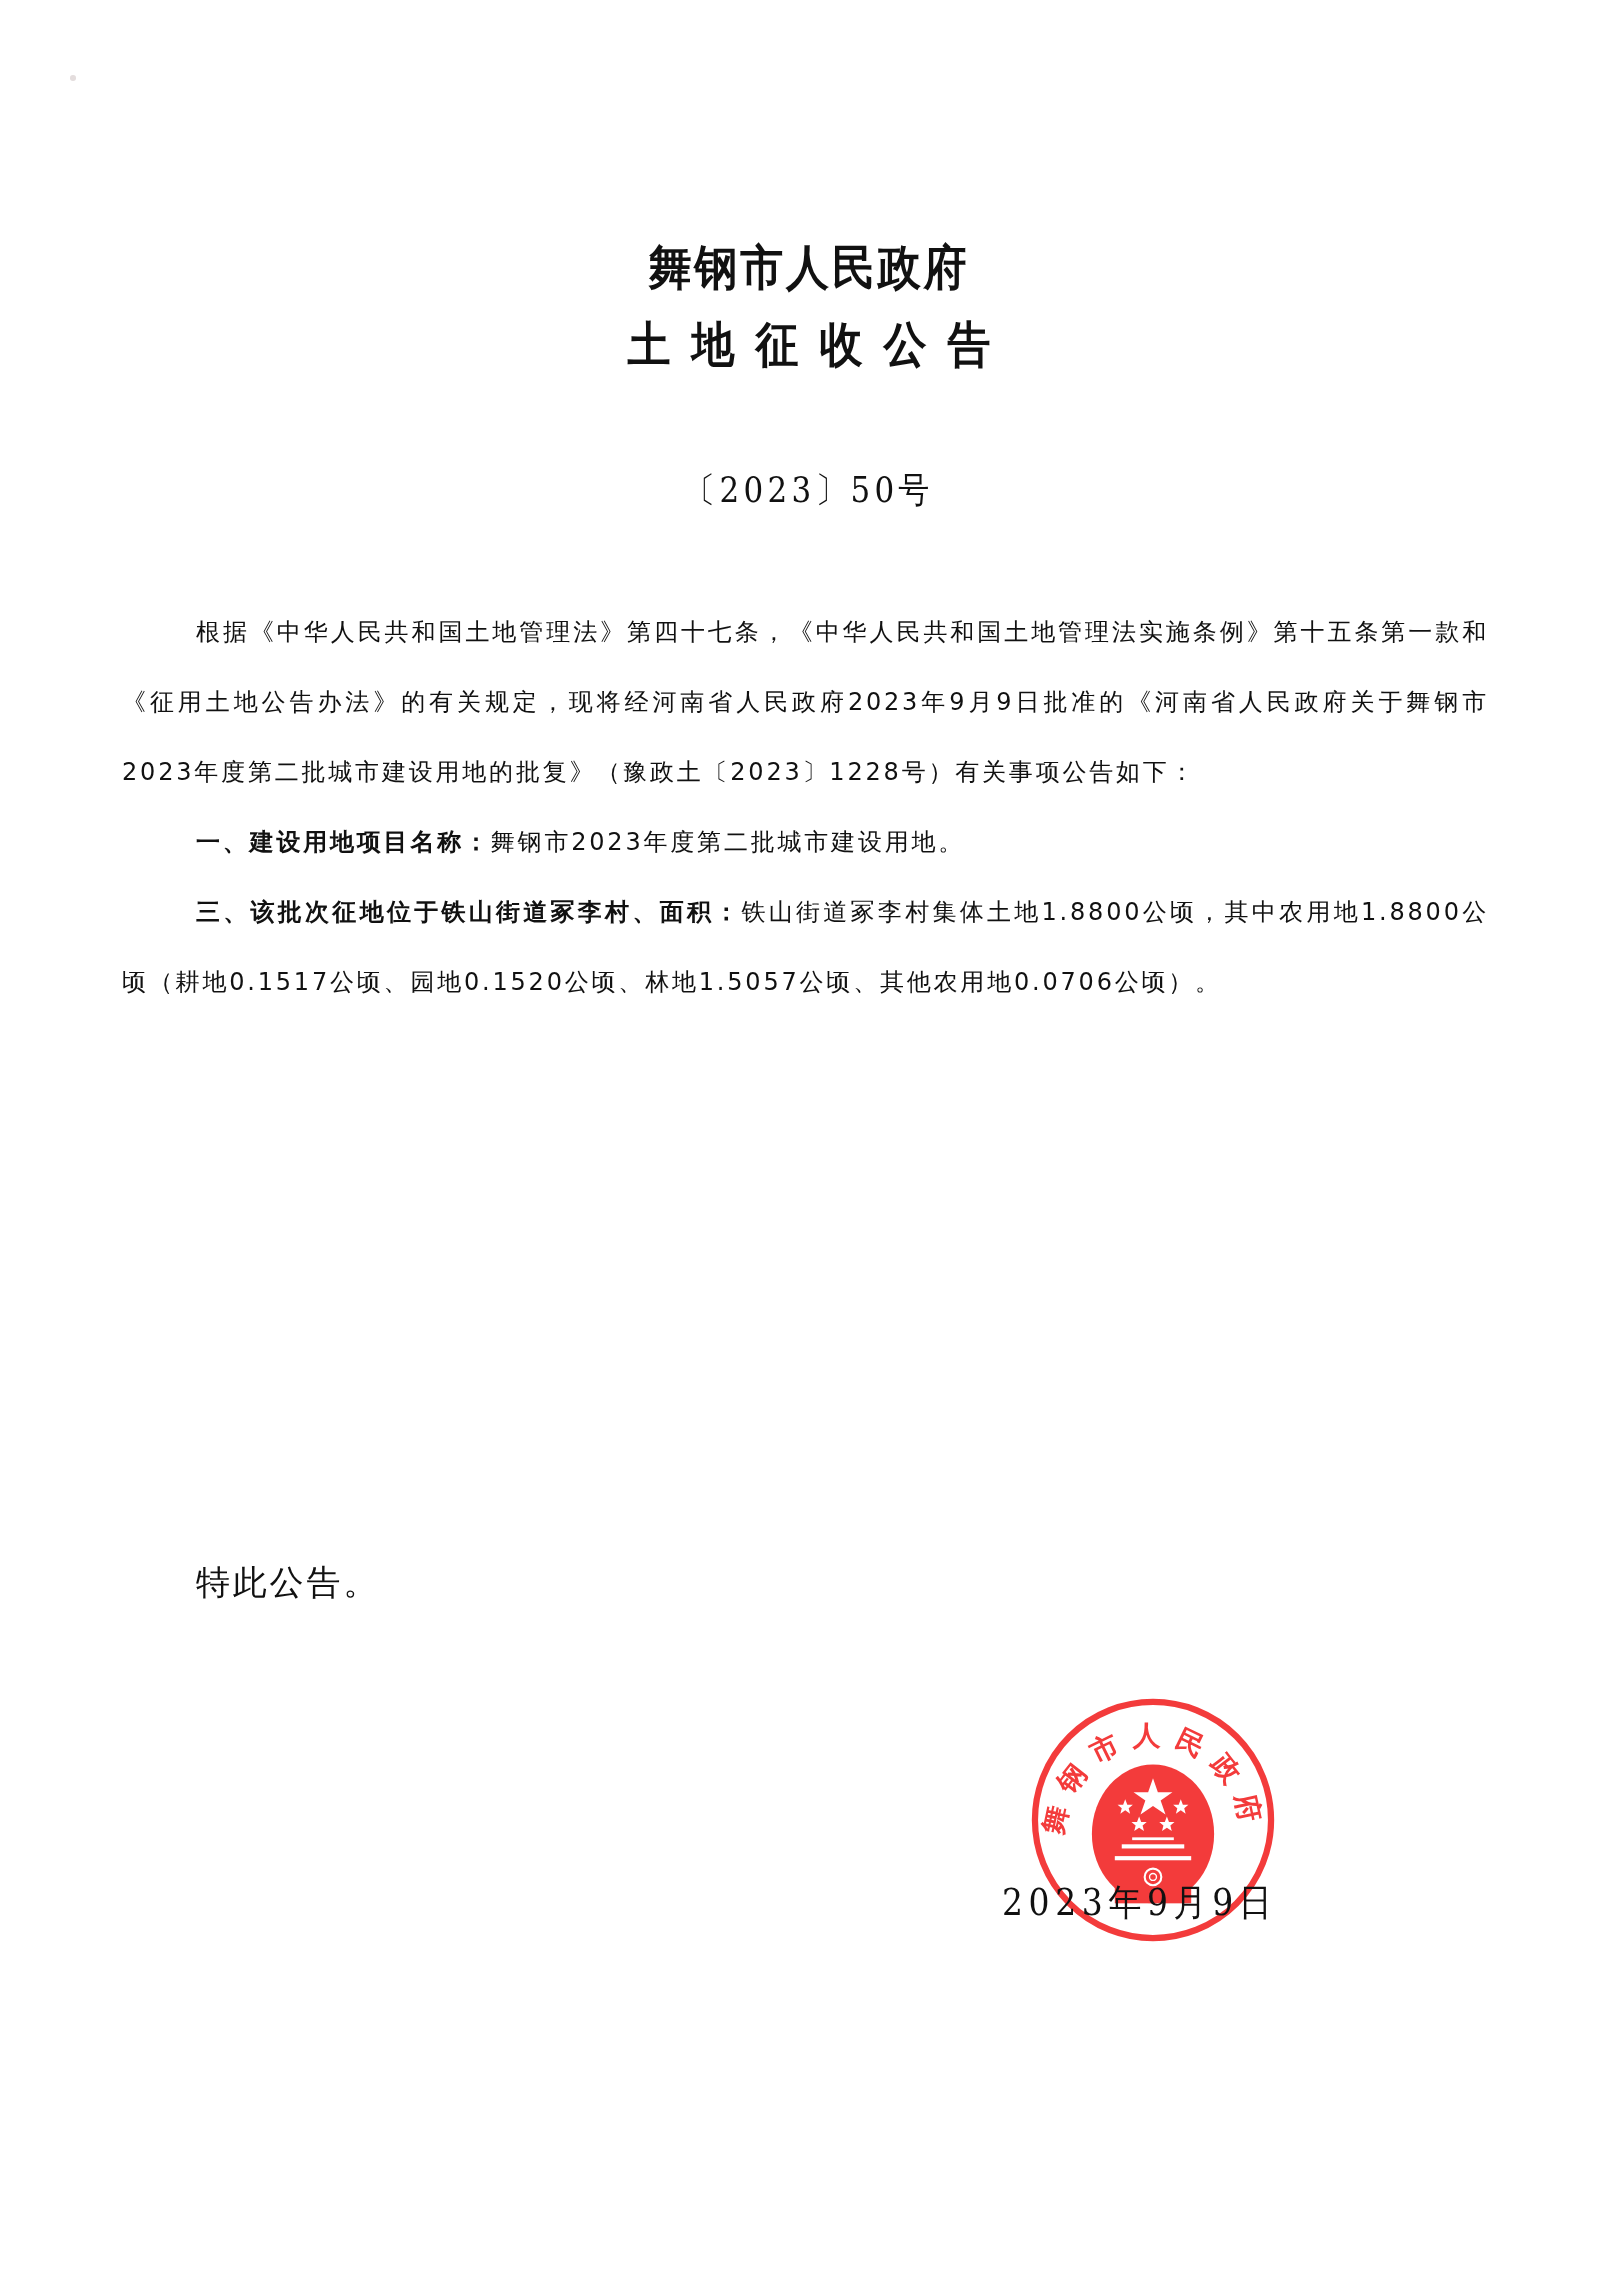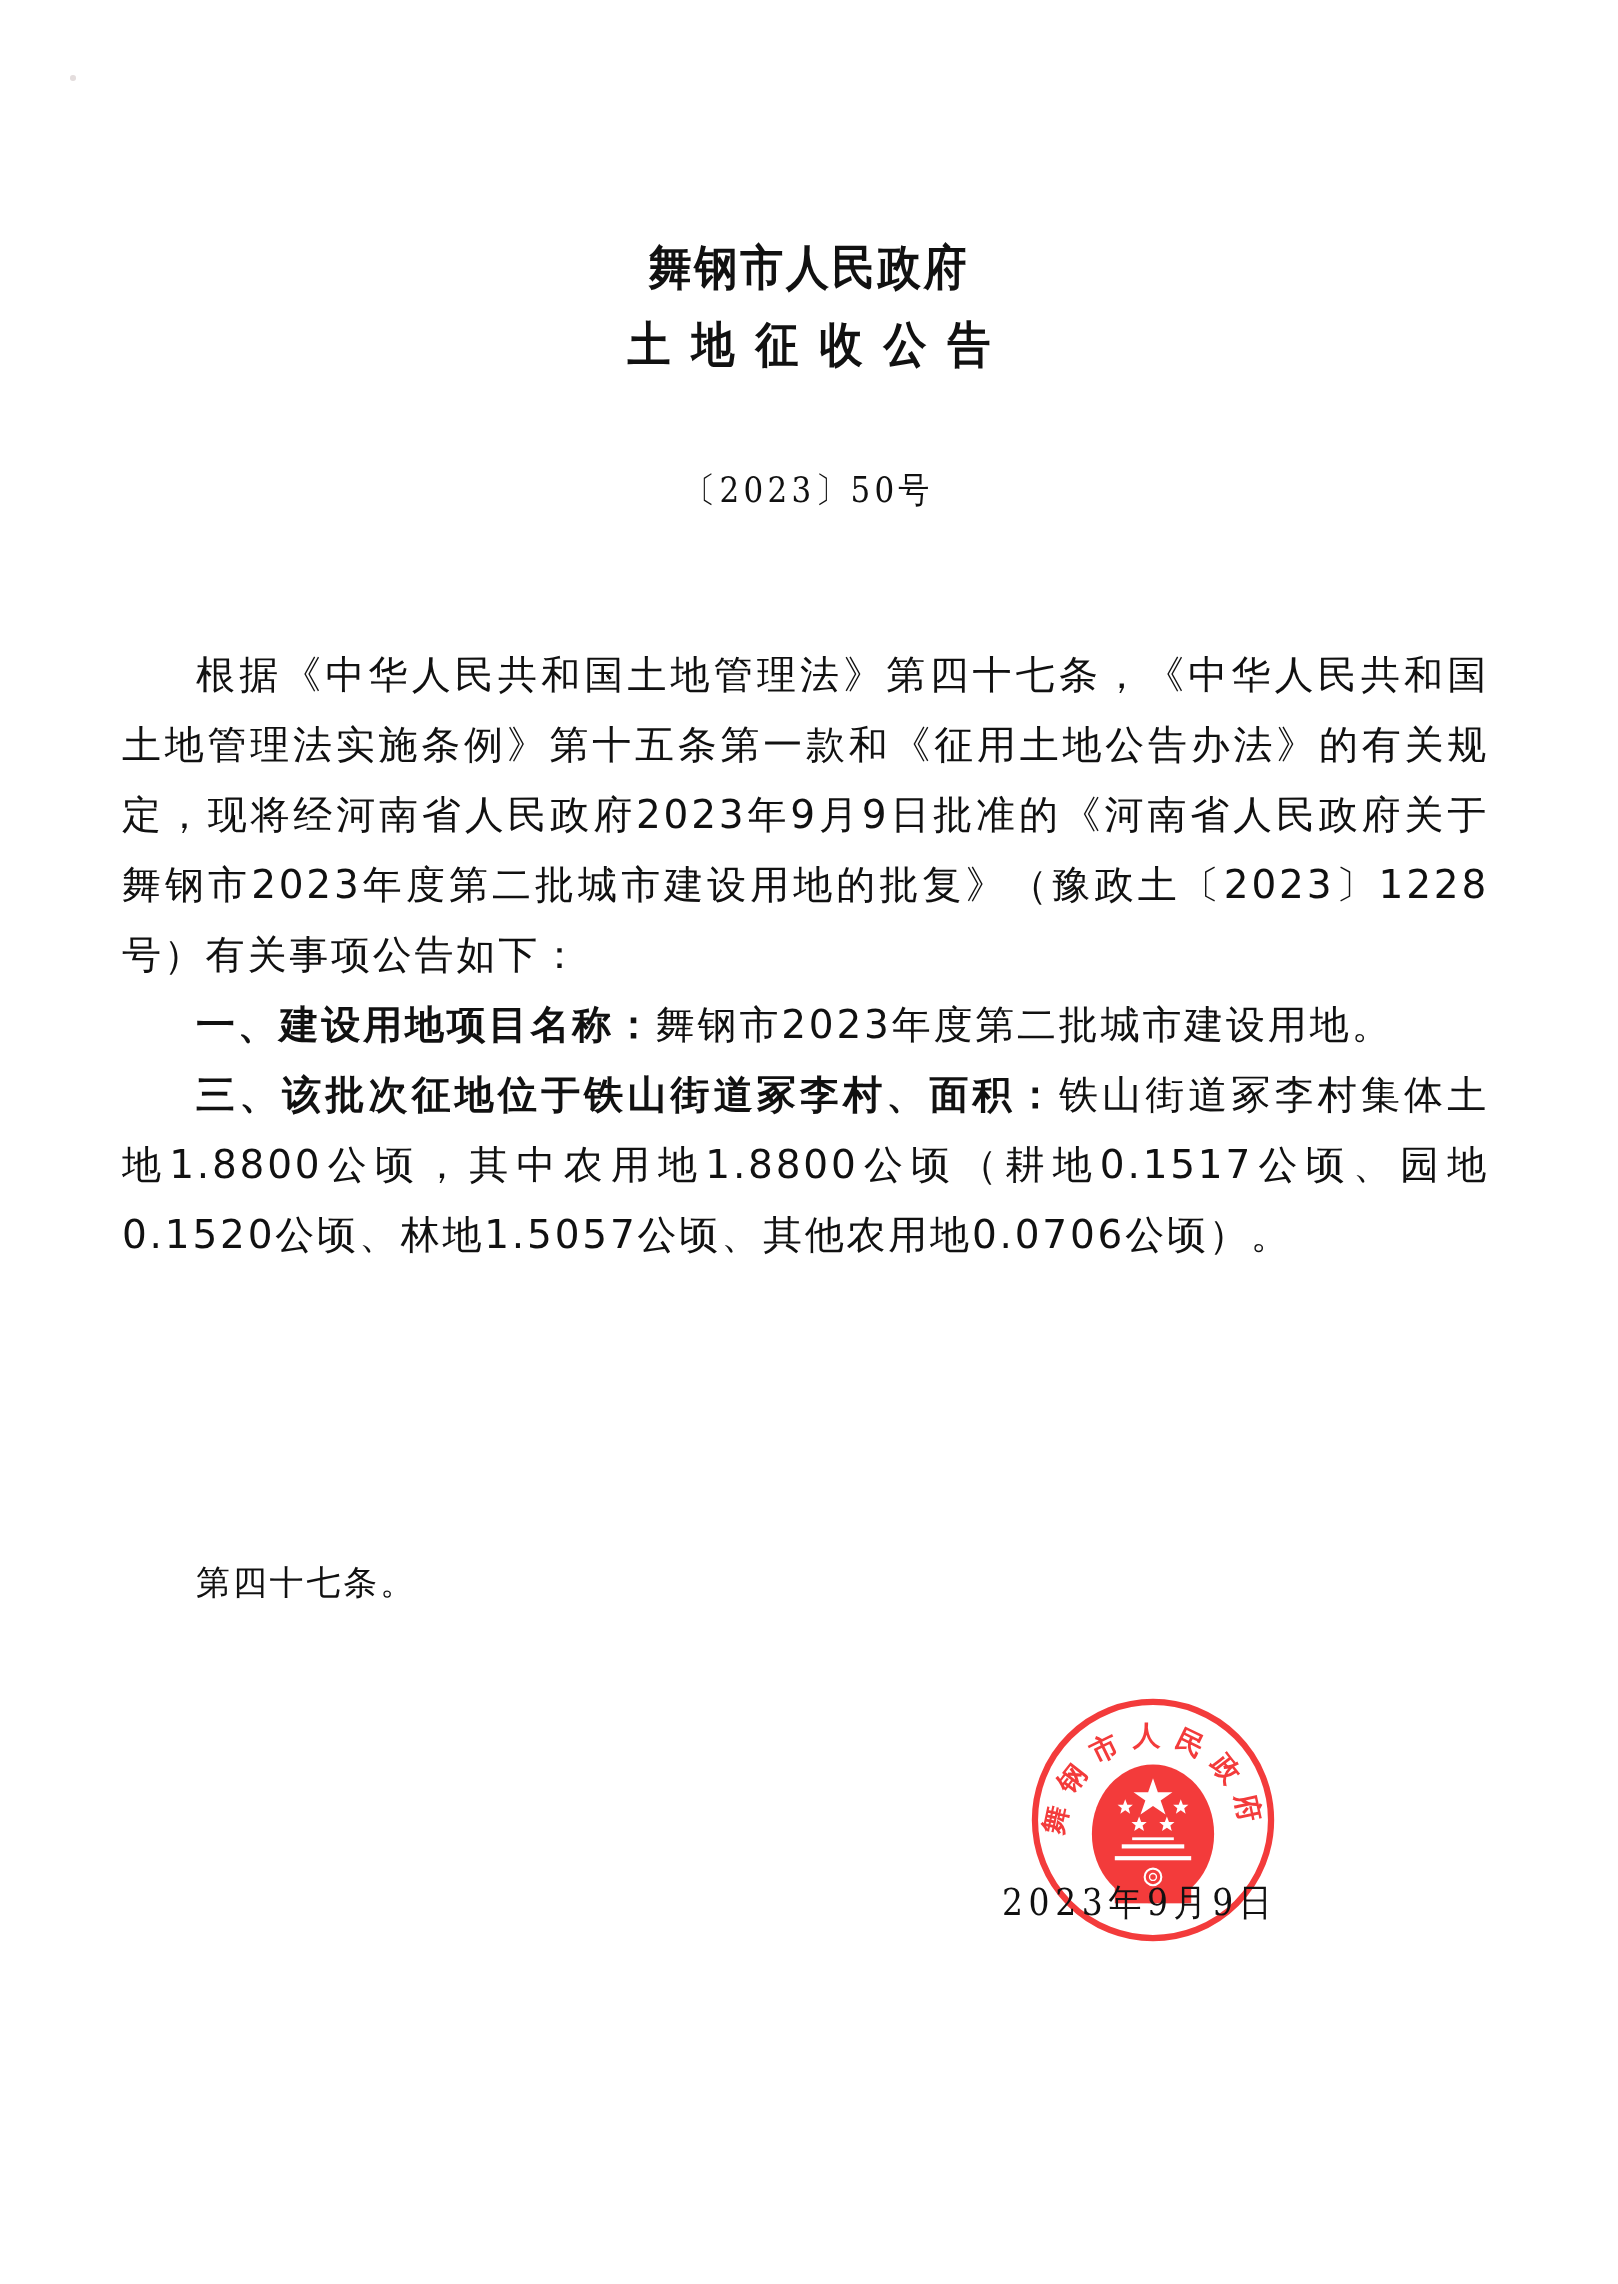--- a/index.html
+++ b/index.html
@@ -62,24 +62,24 @@
       text-align: center;
       font-family: "DejaVu Serif", "Liberation Serif", serif;
       font-size: 31px;
       letter-spacing: 4.2px;
       line-height: 49px;
       transform: scaleY(1.15);
     }
     .body {
       position: absolute;
       left: 122px;
-      top: 640px;
+      top: 597px;
       width: 1367px;
       font-family: "DejaVu Sans", "Liberation Sans", sans-serif;
-      font-size: 39px;
+      font-size: 24px;
       line-height: 70px;
       letter-spacing: 2.8px;
       text-align: justify;
       text-justify: inter-character;
     }
     .body p {
       margin: 0;
       text-indent: 74px;
     }
     .body .item-head {
@@ -130,21 +130,21 @@
   </div>
 
   <div class="doc-number">〔2023〕50号</div>
 
   <div class="body">
     <p>根据《中华人民共和国土地管理法》第四十七条，《中华人民共和国土地管理法实施条例》第十五条第一款和《征用土地公告办法》的有关规定，现将经河南省人民政府2023年9月9日批准的《河南省人民政府关于舞钢市2023年度第二批城市建设用地的批复》（豫政土〔2023〕1228号）有关事项公告如下：</p>
     <p><span class="item-head">一、建设用地项目名称：</span><span>舞钢市2023年度第二批城市建设用地。</span></p>
     <p><span class="item-head">三、该批次征地位于铁山街道冢李村、面积：</span><span>铁山街道冢李村集体土地1.8800公顷，其中农用地1.8800公顷（耕地0.1517公顷、园地0.1520公顷、林地1.5057公顷、其他农用地0.0706公顷）。</span></p>
   </div>
 
-  <div class="closing">第四十七条。</div>
+  <div class="closing">特此公告。</div>
 
   <svg class="stamp" viewBox="0 0 360 360" xmlns="http://www.w3.org/2000/svg">
     <defs>
       <path id="sealArc" d="M 62 250 A 128 128 0 1 1 298 250" fill="none"></path>
     </defs>
     <circle cx="180" cy="180" r="170" fill="none" stroke="#f22a2a" stroke-width="9"></circle>
     <text fill="#f22a2a" font-family="DejaVu Sans, sans-serif" font-weight="bold" font-size="40" letter-spacing="18">
       <textPath href="#sealArc" startOffset="50%" text-anchor="middle">舞钢市人民政府</textPath>
     </text>
 

